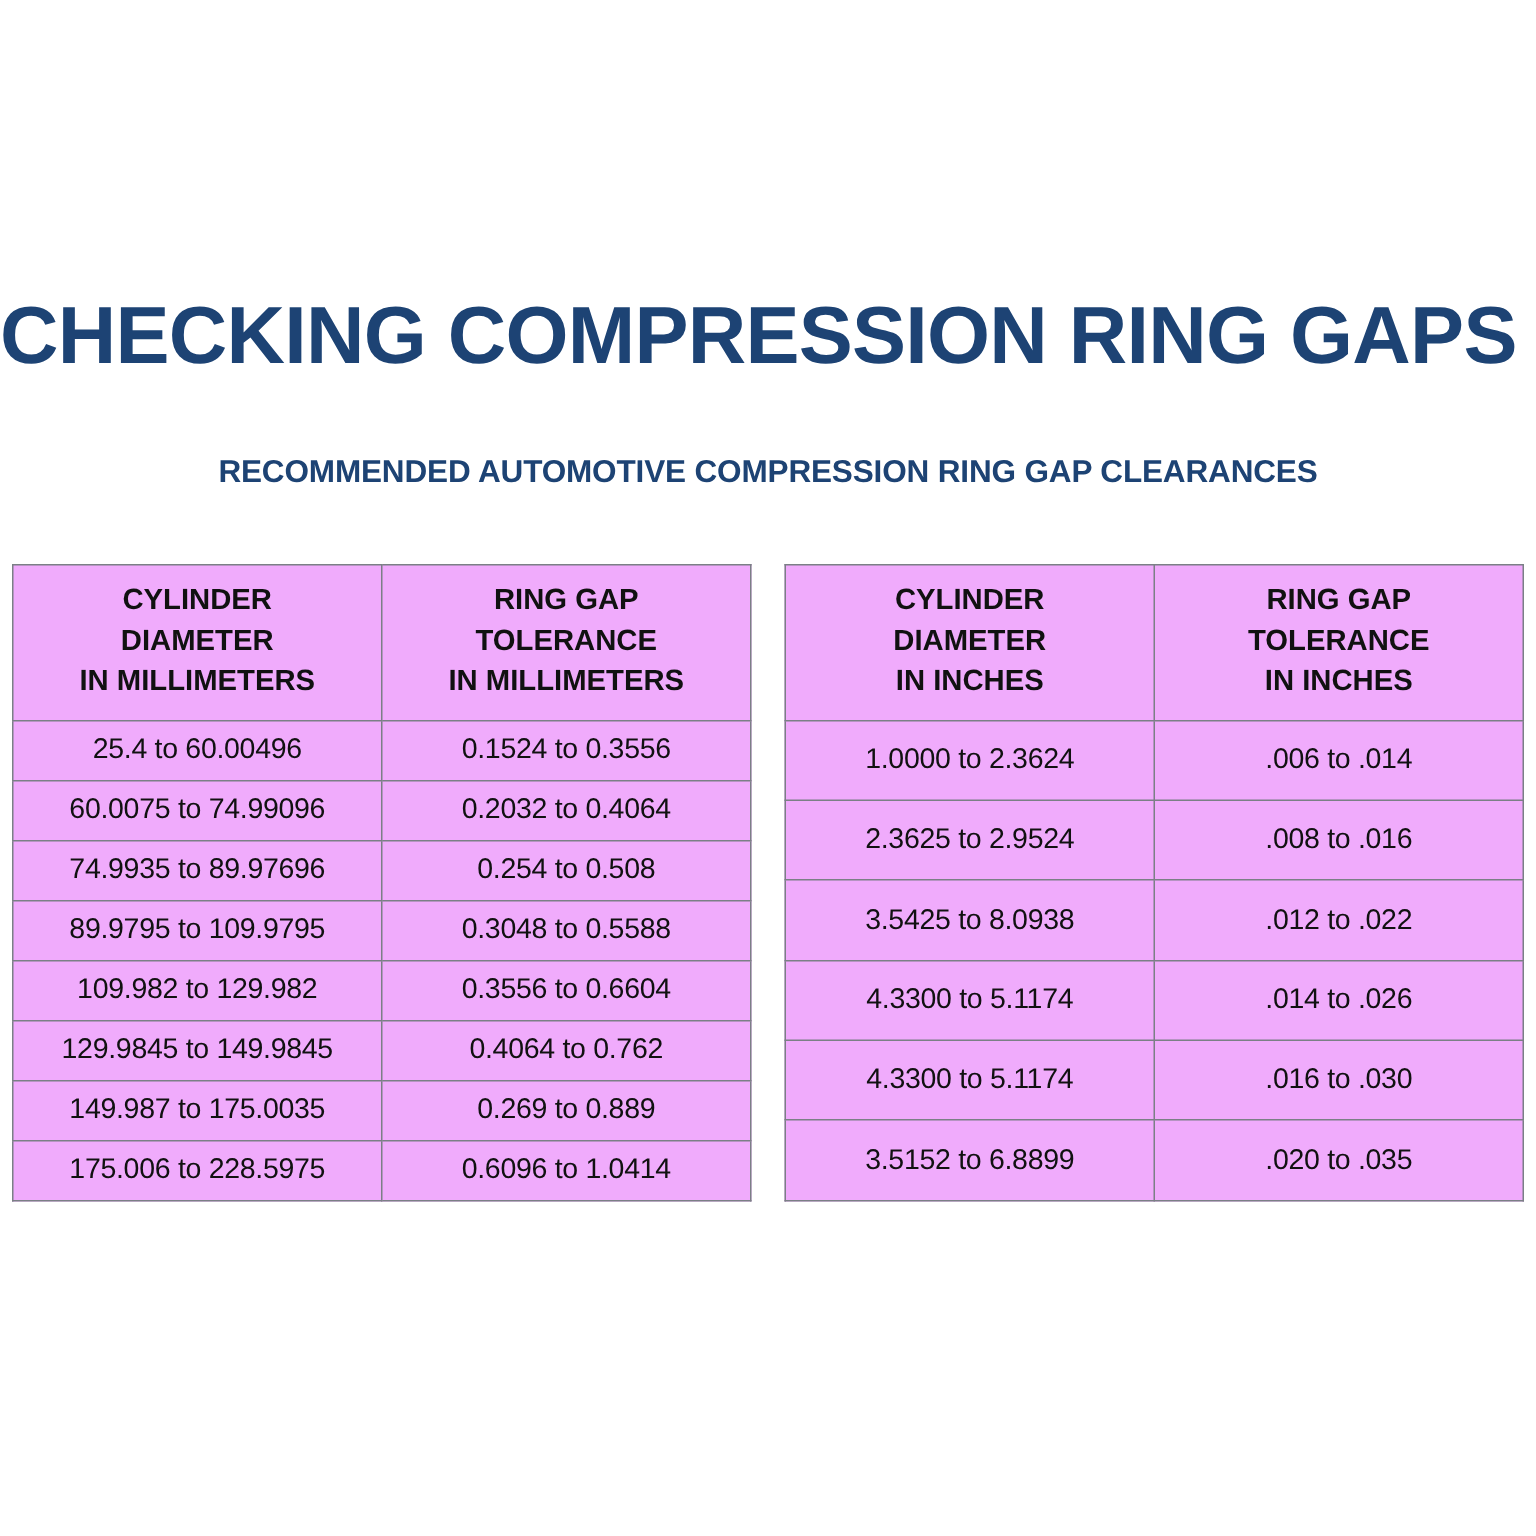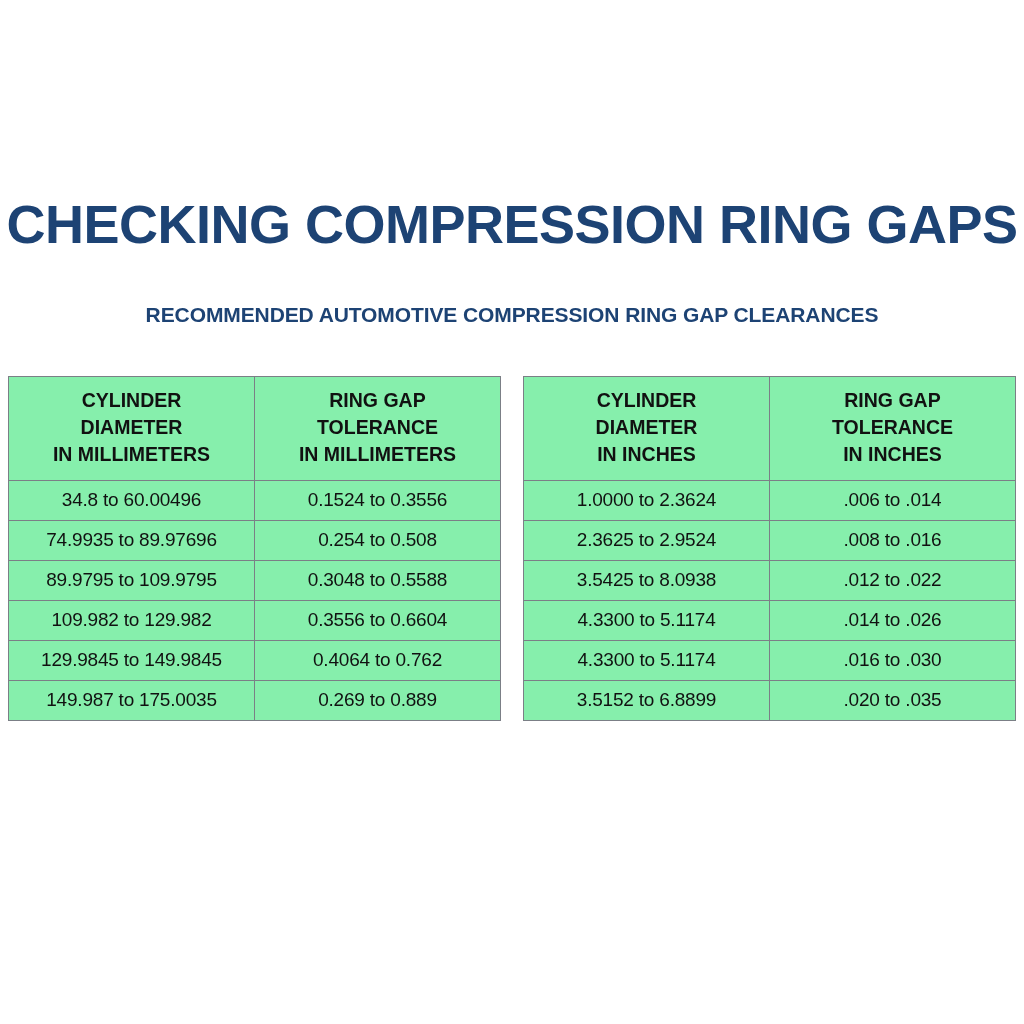--- a/index.html
+++ b/index.html
@@ -18,21 +18,20 @@
     position: relative;
     width: 1024px;
     height: 1024px;
     box-sizing: border-box;
   }
   .title {
     position: absolute;
     top: 196px;
     left: 0;
     width: 1024px;
-    text-align: center;
     font-size: 54px;
     font-weight: bold;
     letter-spacing: -0.5px;
     color: #1d4374;
     line-height: 1.05;
     white-space: nowrap;
   }
   .subtitle {
     position: absolute;
     top: 303px;
@@ -52,21 +51,21 @@
     width: 1024px;
     display: flex;
     justify-content: space-between;
     padding: 0 8px;
     box-sizing: border-box;
   }
   table.gaptable {
     border-collapse: collapse;
     width: 493px;
     table-layout: fixed;
-    background: #86efac;
+    background: #f0abfc;
     padding-left: 24px;
   }
   table.gaptable th,
   table.gaptable td {
     border: 1px solid #7b7f86;
     text-align: center;
     font-size: 19px;
     color: #111111;
     padding: 0;
   }
@@ -105,42 +104,50 @@
           </th>
           <th>
             <span class="hdr-line">RING GAP</span>
             <span class="hdr-line">TOLERANCE</span>
             <span class="hdr-line">IN MILLIMETERS</span>
           </th>
         </tr>
       </thead>
       <tbody>
         <tr>
-          <td>34.8 to 60.00496</td>
+          <td>25.4 to 60.00496</td>
           <td>0.1524 to 0.3556</td>
+        </tr>
+        <tr>
+          <td>60.0075 to 74.99096</td>
+          <td>0.2032 to 0.4064</td>
         </tr>
         <tr>
           <td>74.9935 to 89.97696</td>
           <td>0.254 to 0.508</td>
         </tr>
         <tr>
           <td>89.9795 to 109.9795</td>
           <td>0.3048 to 0.5588</td>
         </tr>
         <tr>
           <td>109.982 to 129.982</td>
           <td>0.3556 to 0.6604</td>
         </tr>
         <tr>
           <td>129.9845 to 149.9845</td>
           <td>0.4064 to 0.762</td>
         </tr>
         <tr>
           <td>149.987 to 175.0035</td>
           <td>0.269 to 0.889</td>
+        </tr>
+        <tr>
+          <td>175.006 to 228.5975</td>
+          <td>0.6096 to 1.0414</td>
         </tr>
       </tbody>
     </table>
 
     <table class="gaptable">
       <thead>
         <tr>
           <th>
             <span class="hdr-line">CYLINDER</span>
             <span class="hdr-line">DIAMETER</span>

